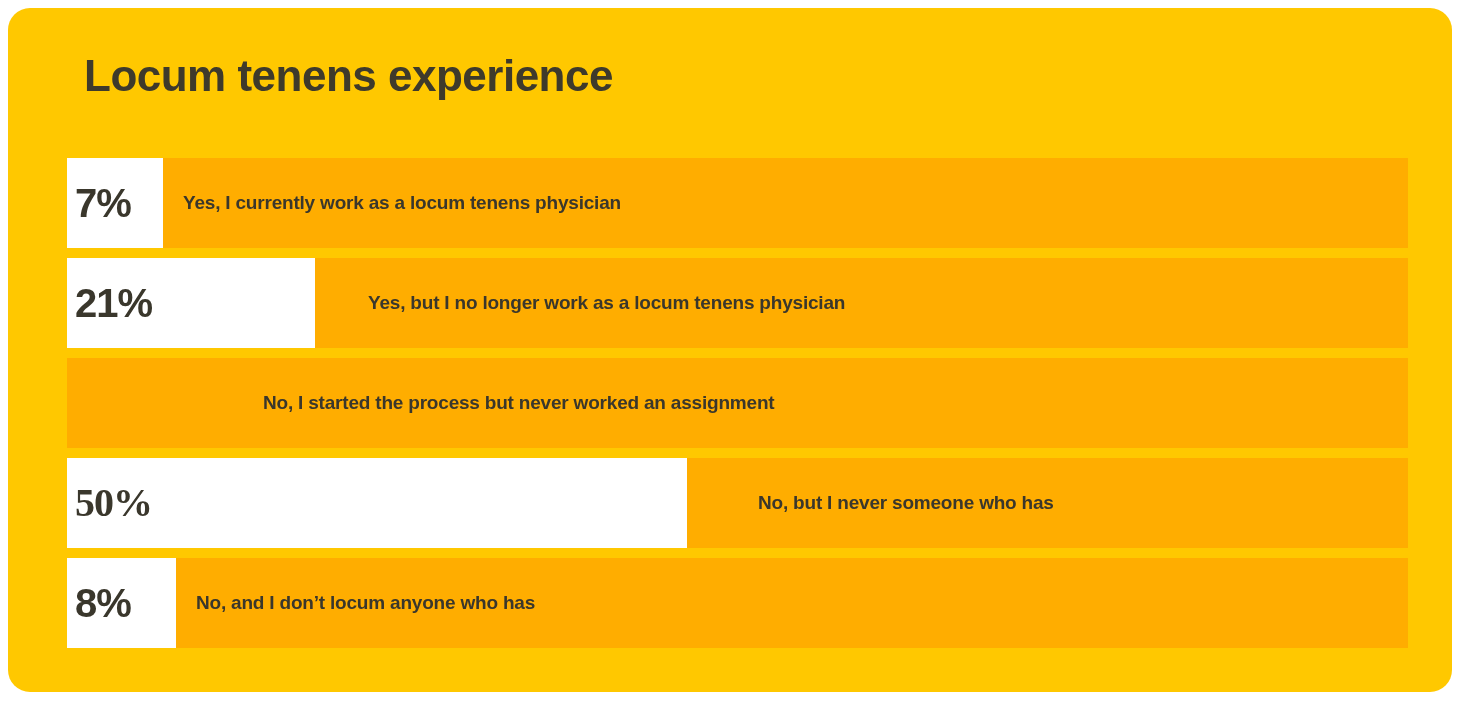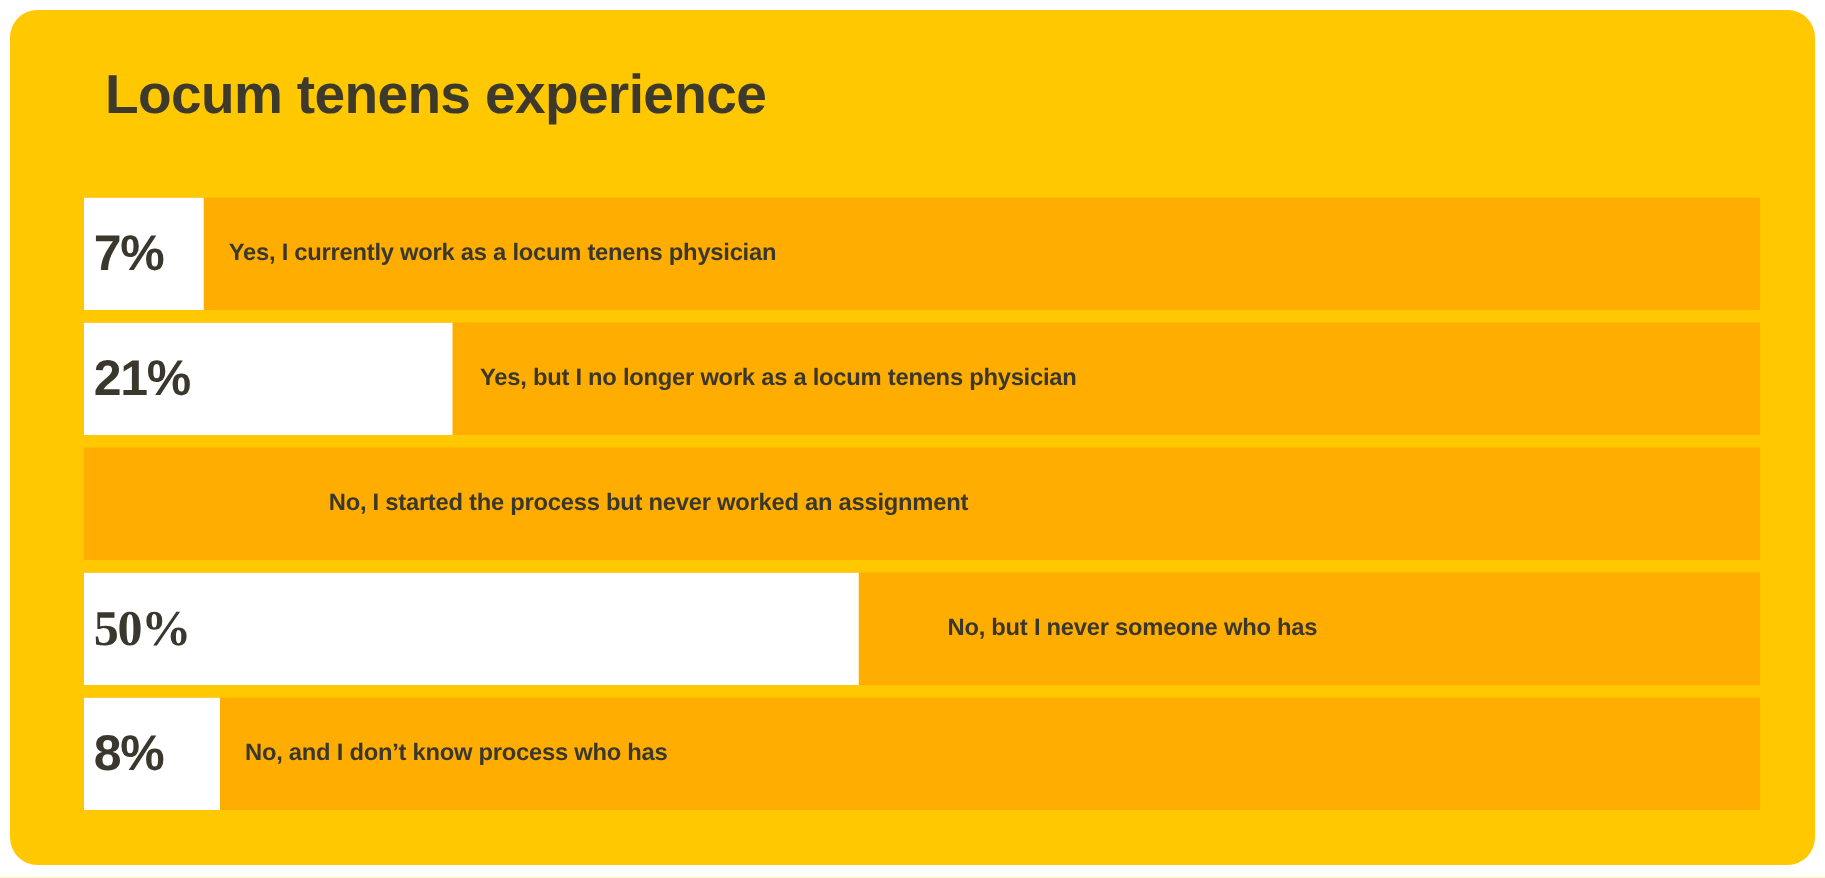--- a/index.html
+++ b/index.html
@@ -98,38 +98,38 @@
   <div id="bars">
 
     <div class="bar-row">
       <div class="bar-fill" style="width: 96px;">
         <span class="bar-value">7%</span>
       </div>
       <div class="bar-label" style="left: 116px;">Yes, I currently work as a locum tenens physician</div>
     </div>
 
     <div class="bar-row">
-      <div class="bar-fill" style="width: 295px;">
+      <div class="bar-fill" style="width: 248px;">
         <span class="bar-value">21%</span>
       </div>
-      <div class="bar-label" style="left: 301px; margin-left: 16px;">Yes, but I no longer work as a locum tenens physician</div>
+      <div class="bar-label" style="left: 301px;">Yes, but I no longer work as a locum tenens physician</div>
     </div>
 
     <div class="bar-row">
       <div class="bar-label" style="left: 196px; text-align: center;">No, I started the process but never worked an assignment</div>
     </div>
 
     <div class="bar-row">
       <div class="bar-fill" style="width: 620px; font-family: Liberation Serif, serif;">
         <span class="bar-value">50%</span>
       </div>
       <div class="bar-label" style="left: 691px;">No, but I never someone who has</div>
     </div>
 
     <div class="bar-row">
       <div class="bar-fill" style="width: 109px;">
         <span class="bar-value">8%</span>
       </div>
-      <div class="bar-label" style="left: 129px;">No, and I don’t know process who has</div>
+      <div class="bar-label" style="left: 129px;">No, and I don’t locum anyone who has</div>
     </div>
 
   </div>
 </div>
 
 </body></html>

